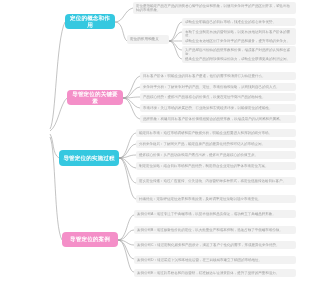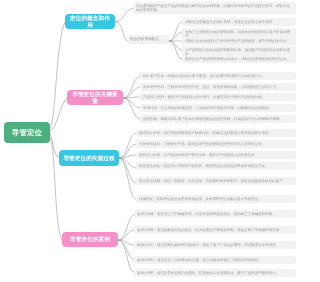--- a/index.html
+++ b/index.html
@@ -85,23 +85,20 @@
       <path d="M119 158 C 128 158, 128 198, 136 199"></path>
 
       <path d="M118 240 C 127 240, 127 216, 134 215"></path>
       <path d="M118 240 C 127 240, 127 230, 134 230"></path>
       <path d="M118 240 C 127 240, 127 245, 134 245"></path>
       <path d="M118 240 C 127 240, 127 259, 134 259"></path>
       <path d="M118 240 C 127 240, 127 272, 134 272"></path>
     </g>
   </svg>
 
-  <div class="node root">
-    <span>导管定位</span>
-  </div>
 
   <div class="node branch cyan b0">
     <span>定位的概念和作用</span>
   </div>
   <div class="node branch pink b1">
     <span>导管定位的关键要素</span>
   </div>
   <div class="node branch cyan b2">
     <span>导管定位的实施过程</span>
   </div>

